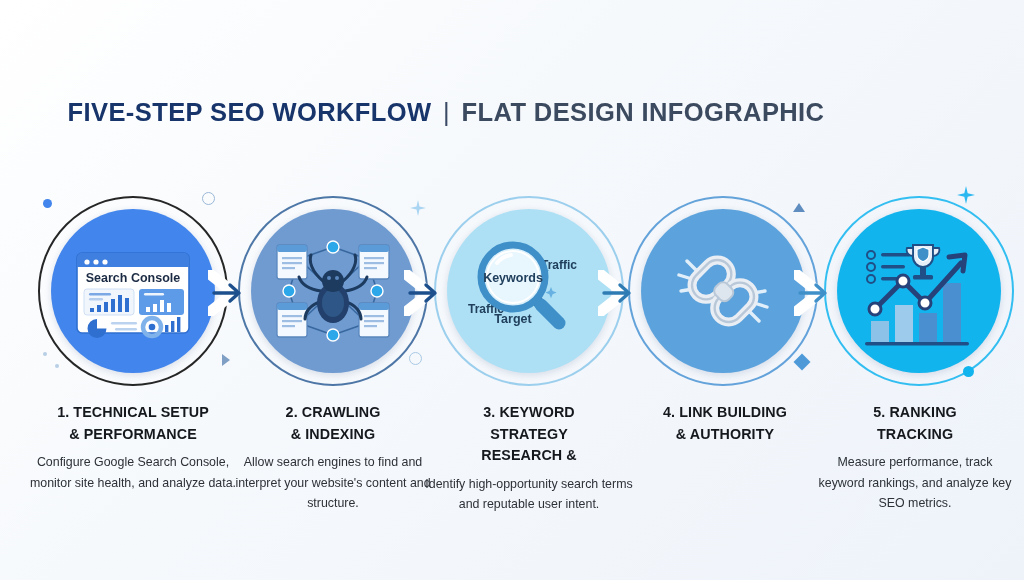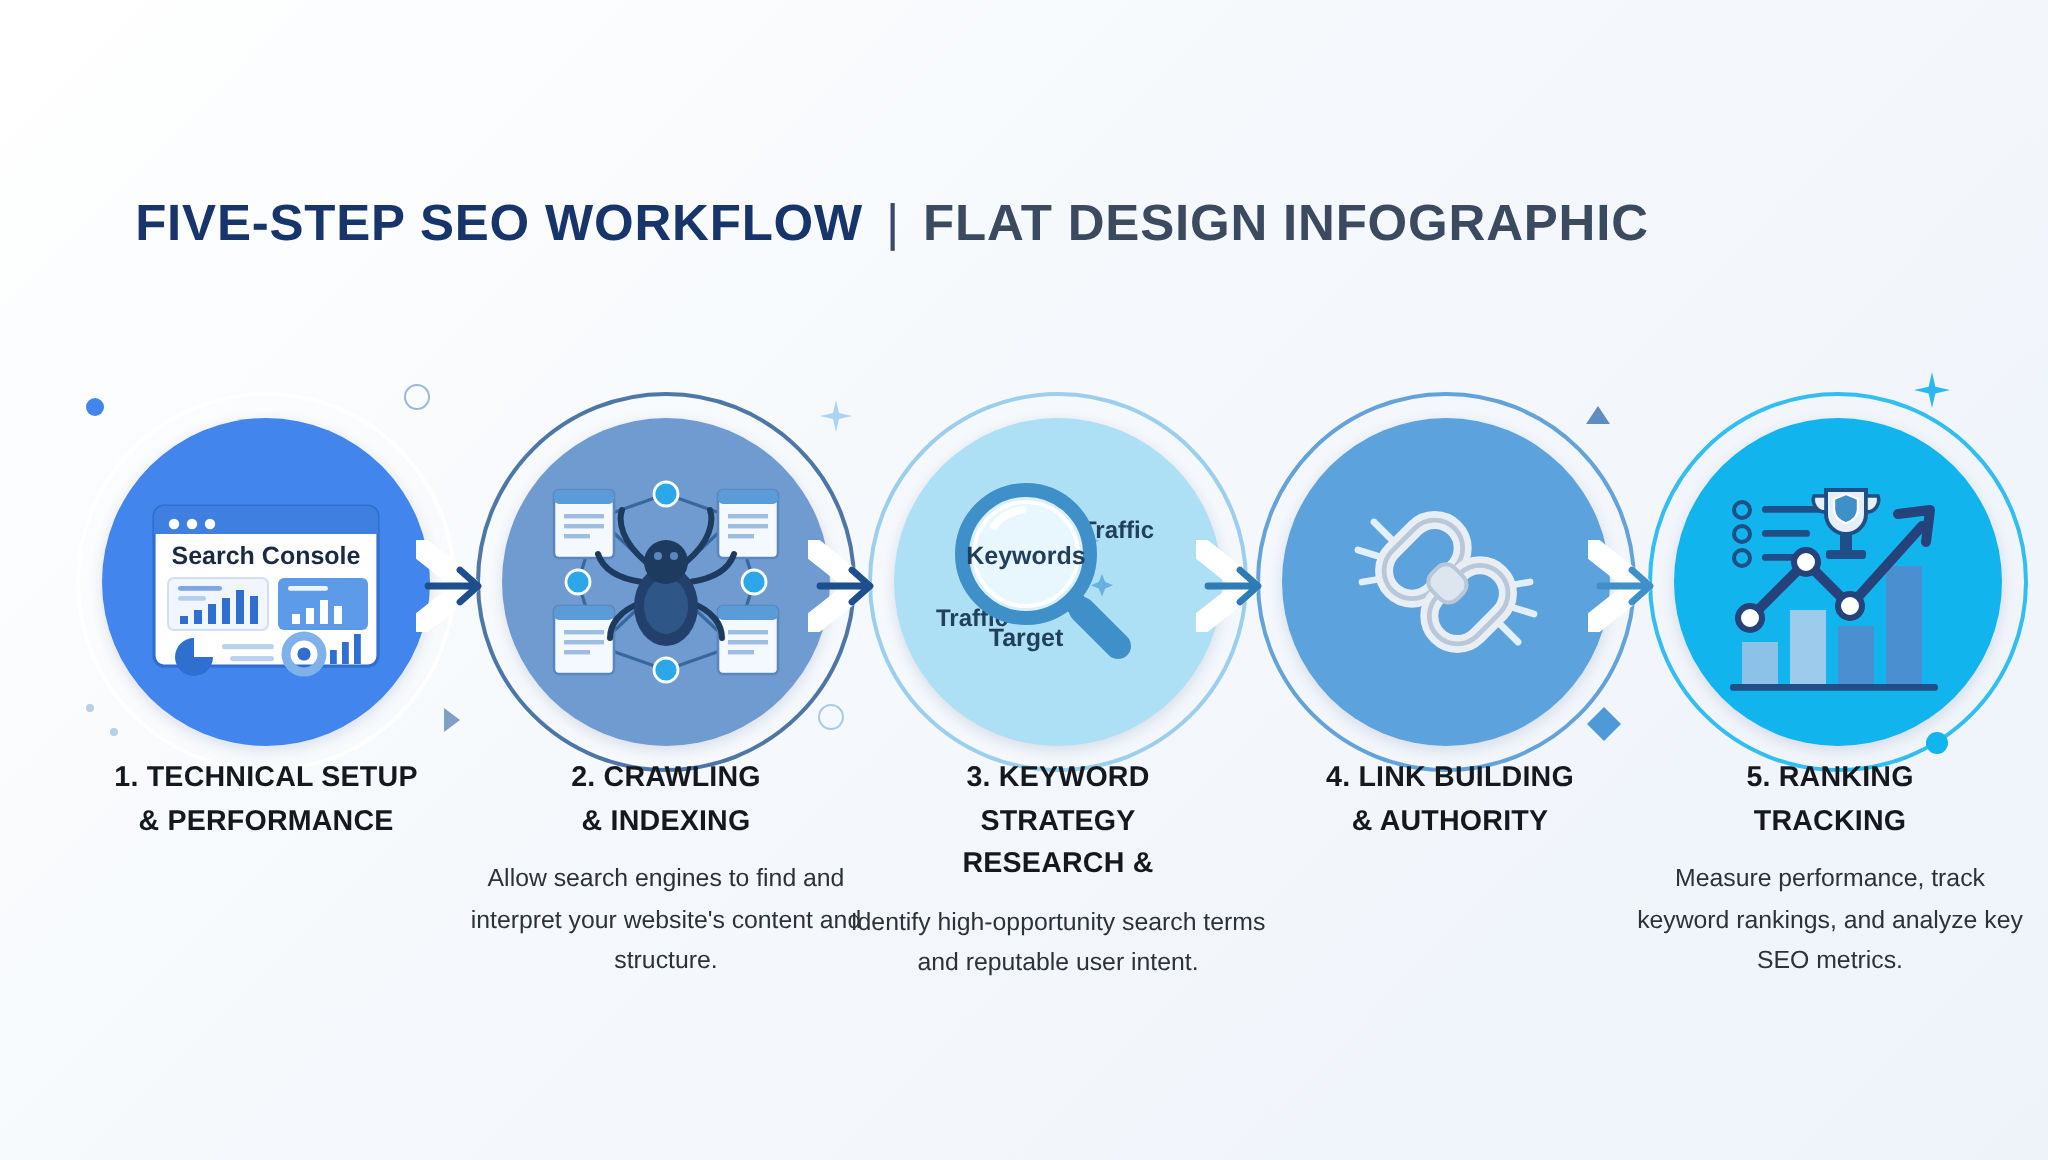--- a/index.html
+++ b/index.html
@@ -61,21 +61,21 @@
     position: absolute;
     top: 74px;
     width: 56px; height: 46px;
     z-index: 5;
   }
   .arrow svg { display: block; }
 
   
   #captions {
     position: absolute;
-    top: 379px; left: 0;
+    top: 402px; left: 0;
     width: 840px; height: 150px;
   }
   .caption {
     position: absolute;
     top: 0;
     text-align: center;
   }
   .cap-title {
     font-size: 14.3px;
     font-weight: bold;
@@ -139,21 +139,21 @@
   <div class="deco dot" style="left:963px; top:366px; width:11px; height:11px; background:#12b4ee;"></div>
 
   <div id="title">
     <span class="dark">FIVE-STEP SEO WORKFLOW</span>
     <span class="sep">|</span>
     <span class="grey">FLAT DESIGN INFOGRAPHIC</span>
   </div>
 
   <div id="steps">
 
-    <div class="step-circle-wrap" style="left:38px; color:#ffffff;">
+    <div class="step-circle-wrap" style="left:38px; color:#000000;">
       <div class="ring"></div>
       <div class="disc" style="background:#4285ed;">
         <svg viewBox="0 0 164 164">
           <rect x="26" y="44" width="112" height="80" rx="5" fill="#ffffff" stroke="#2f6fd0" stroke-width="1.6"></rect>
           <path d="M26 49a5 5 0 0 1 5-5h102a5 5 0 0 1 5 5v9H26z" fill="#3f7fe0"></path>
           <circle cx="36" cy="53" r="2.6" fill="#ffffff"></circle>
           <circle cx="45" cy="53" r="2.6" fill="#ffffff"></circle>
           <circle cx="54" cy="53" r="2.6" fill="#ffffff"></circle>
           <text x="82" y="73" font-family="Liberation Sans, sans-serif" font-size="12.5" font-weight="bold" fill="#1b2a43" text-anchor="middle">Search Console</text>
           <rect x="33" y="80" width="50" height="26" rx="3" fill="#f1f6fd" stroke="#cfe0f5" stroke-width="1"></rect>
@@ -357,20 +357,21 @@
     </div>
   </div>
 
   <div id="captions">
 
     <div class="caption" style="left:29px; width:208px;">
       <div class="cap-title">
         <div>1. TECHNICAL SETUP</div>
         <div>&amp; PERFORMANCE</div>
       </div>
+      <div class="cap-body">Configure Google Search Console, monitor site health, and analyze data.</div>
     </div>
 
     <div class="caption" style="left:233px; width:200px;">
       <div class="cap-title">
         <div>2. CRAWLING</div>
         <div>&amp; INDEXING</div>
       </div>
       <div class="cap-body">Allow search engines to find and interpret your website's content and structure.</div>
     </div>
 

